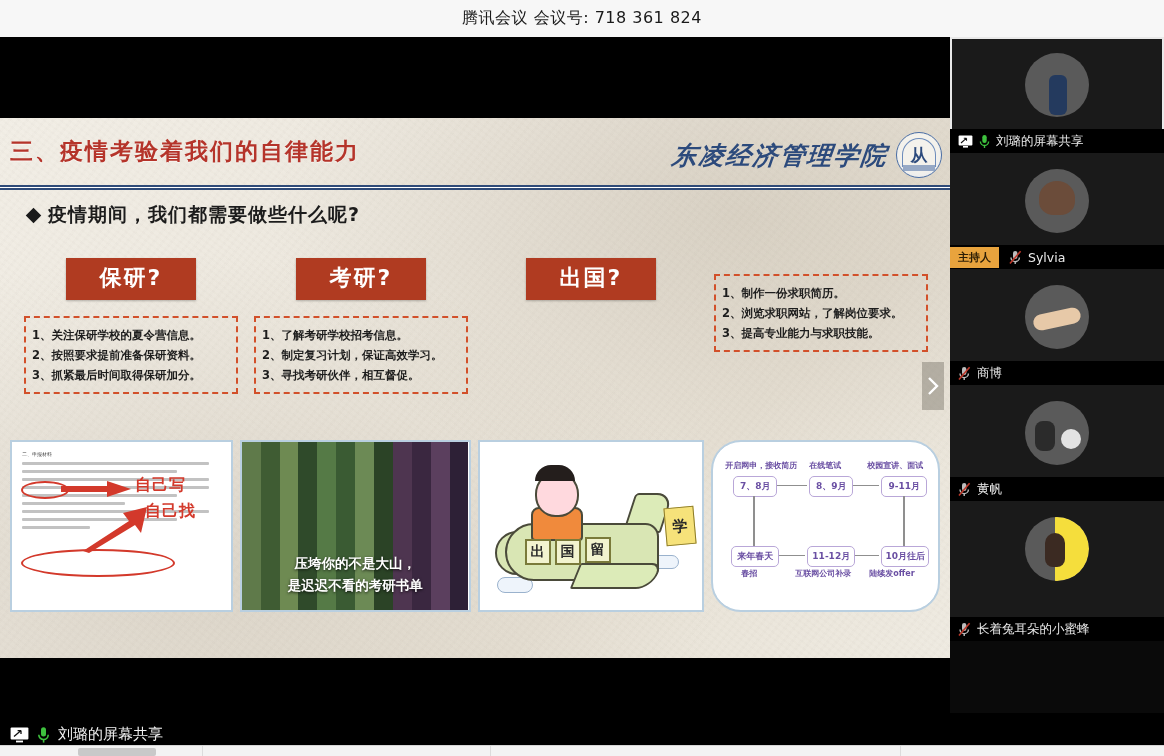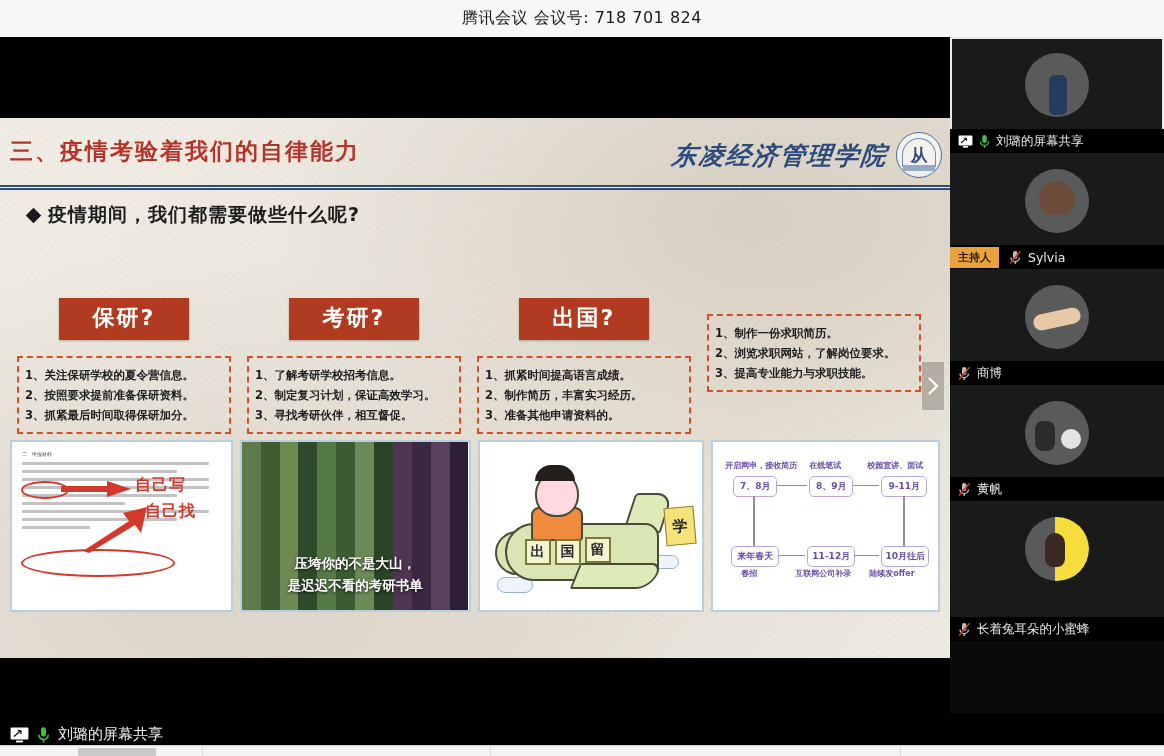--- a/index.html
+++ b/index.html
@@ -41,38 +41,38 @@
   .emblem .arc{position:absolute;left:5px;right:5px;top:5px;height:28px;border:1px solid #6d8cbb;
                border-bottom:none;border-radius:30px 30px 0 0;}
   .emblem .base{position:absolute;left:6px;right:6px;bottom:6px;height:6px;background:#4a6ea5;opacity:.55;}
 
   
   .bullet-row{position:absolute;left:28px;top:84px;display:flex;align-items:center;gap:9px;}
   .diamond{width:11px;height:11px;background:#1a1a1a;transform:rotate(45deg);}
   .bullet-text{font-size:19px;font-weight:bold;color:#1c1c1c;letter-spacing:1px;}
 
   
-  .cols{position:absolute;left:9px;top:140px;width:922px;display:flex;gap:0;margin-top:40px;}
+  .cols{position:absolute;left:16px;top:140px;width:922px;display:flex;gap:0;}
   .col{width:230px;display:flex;flex-direction:column;align-items:center;}
   .col-head{background:#b03b21;color:#fff;font-size:22px;font-weight:bold;letter-spacing:2px;
             padding:5px 0 7px;width:130px;text-align:center;box-shadow:0 1px 2px rgba(0,0,0,.25);}
   .col-box{margin-top:16px;border:2px dashed #d2502a;width:214px;min-height:72px;
            padding:7px 4px 7px 6px;box-sizing:border-box;}
   .col-item{font-size:11.5px;color:#1d1d1d;font-weight:bold;line-height:20px;white-space:nowrap;
             font-family:"DejaVu Sans","Liberation Sans",sans-serif;}
 
   
   .nav-next{position:absolute;right:6px;top:244px;width:22px;height:48px;
             background:rgba(120,115,105,.45);display:flex;align-items:center;justify-content:center;}
   .nav-next svg{display:block;}
 
   
   .imgs{position:absolute;left:10px;top:322px;width:930px;height:172px;display:flex;gap:7px;}
   .imgcell{border:2px solid #b9cfe0;background:#fff;box-sizing:border-box;position:relative;overflow:hidden;}
-  .c1{width:224px;} .c2{width:232px;} .c3{width:228px;} .c4{width:230px;}
+  .c1{width:224px;} .c2{width:232px;} .c3{width:228px;} .c4{width:230px;border-radius:30px;}
 
   
   .doc{position:absolute;inset:3px;background:#fff;padding:6px 7px;box-sizing:border-box;}
   .doc .ln{height:3px;background:#9a9a9a;opacity:.6;margin:5px 0;border-radius:1px;}
   .doc .ln.s{width:52%} .doc .ln.m{width:78%} .doc .ln.l{width:94%} .doc .ln.xs{width:34%}
   .doc .head{font-size:5px;color:#444;margin-bottom:3px;}
   .arrow1{position:absolute;left:46px;top:36px;width:70px;height:16px;}
   .arrow2{position:absolute;left:62px;top:62px;width:76px;height:46px;}
   .anno{position:absolute;color:#d3392b;font-weight:bold;font-size:16px;letter-spacing:1px;}
   .anno1{left:120px;top:30px;} .anno2{left:130px;top:56px;}
@@ -152,21 +152,21 @@
   .taskbar .sep{position:absolute;top:0;width:1px;height:11px;background:#dcdcdc;}
 
   svg{overflow:visible;}
 </style>
 </head>
 <body>
 
 <div id="app">
 
   <div class="topbar">
-    <div class="t">腾讯会议 会议号: 718 701 824</div>
+    <div class="t">腾讯会议 会议号: 718 361 824</div>
   </div>
 
   <div class="stage">
     <div class="slide">
       <div class="grain"></div>
 
       <div class="slide-head">
         <div class="slide-title">三、疫情考验着我们的自律能力</div>
         <div class="logo-wrap">
           <div class="logo-cn">东凌经济管理学院</div>
@@ -196,25 +196,20 @@
         <div class="col">
           <div class="col-head">考研?</div>
           <div class="col-box">
             <div class="col-item">1、了解考研学校招考信息。</div>
             <div class="col-item">2、制定复习计划，保证高效学习。</div>
             <div class="col-item">3、寻找考研伙伴，相互督促。</div>
           </div>
         </div>
         <div class="col">
           <div class="col-head">出国?</div>
-          <div class="col-box">
-            <div class="col-item">1、抓紧时间提高语言成绩。</div>
-            <div class="col-item">2、制作简历，丰富实习经历。</div>
-            <div class="col-item">3、准备其他申请资料的。</div>
-          </div>
         </div>
         <div class="col">
           <div class="col-box">
             <div class="col-item">1、制作一份求职简历。</div>
             <div class="col-item">2、浏览求职网站，了解岗位要求。</div>
             <div class="col-item">3、提高专业能力与求职技能。</div>
           </div>
         </div>
       </div>
 

